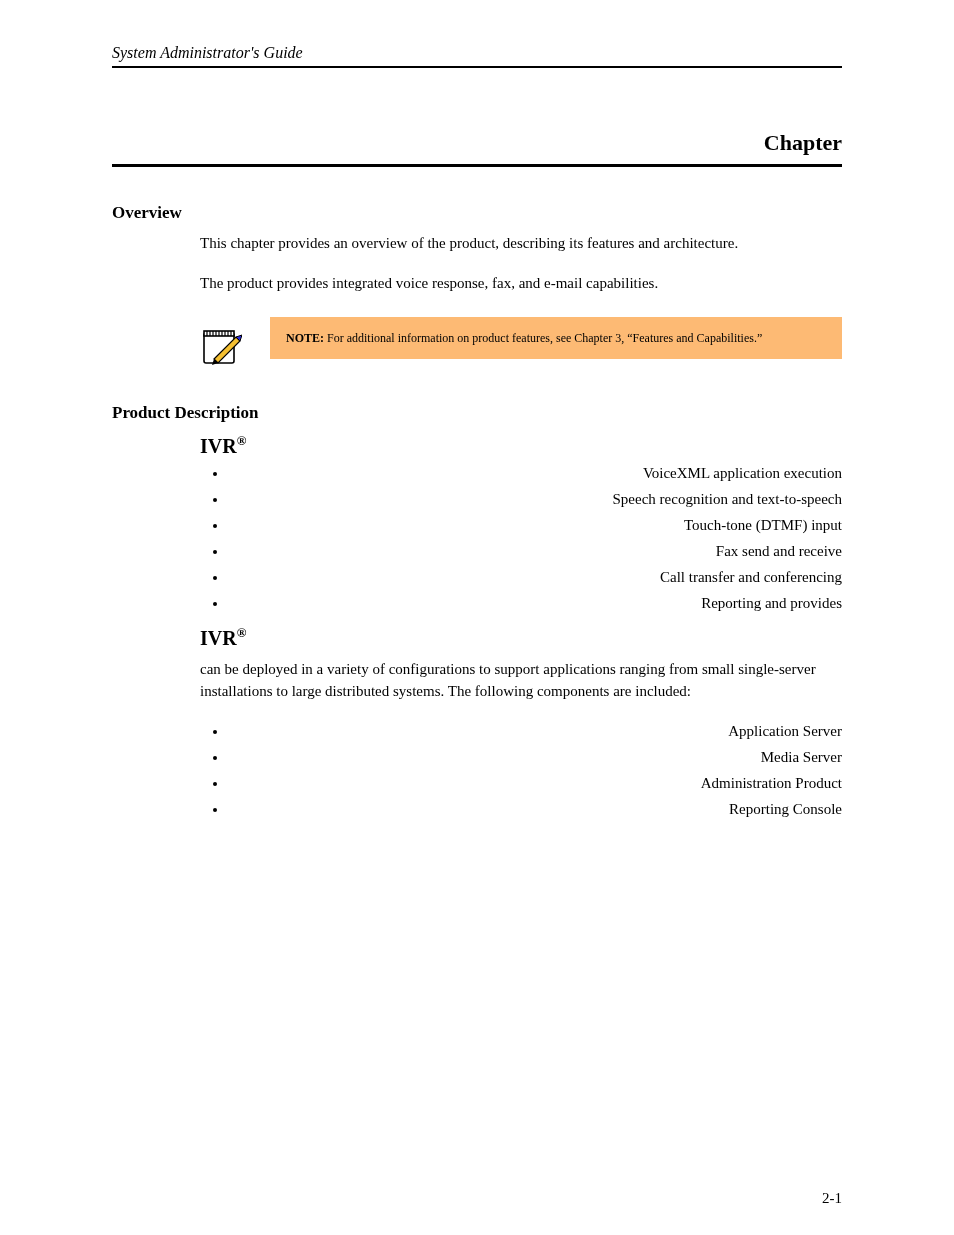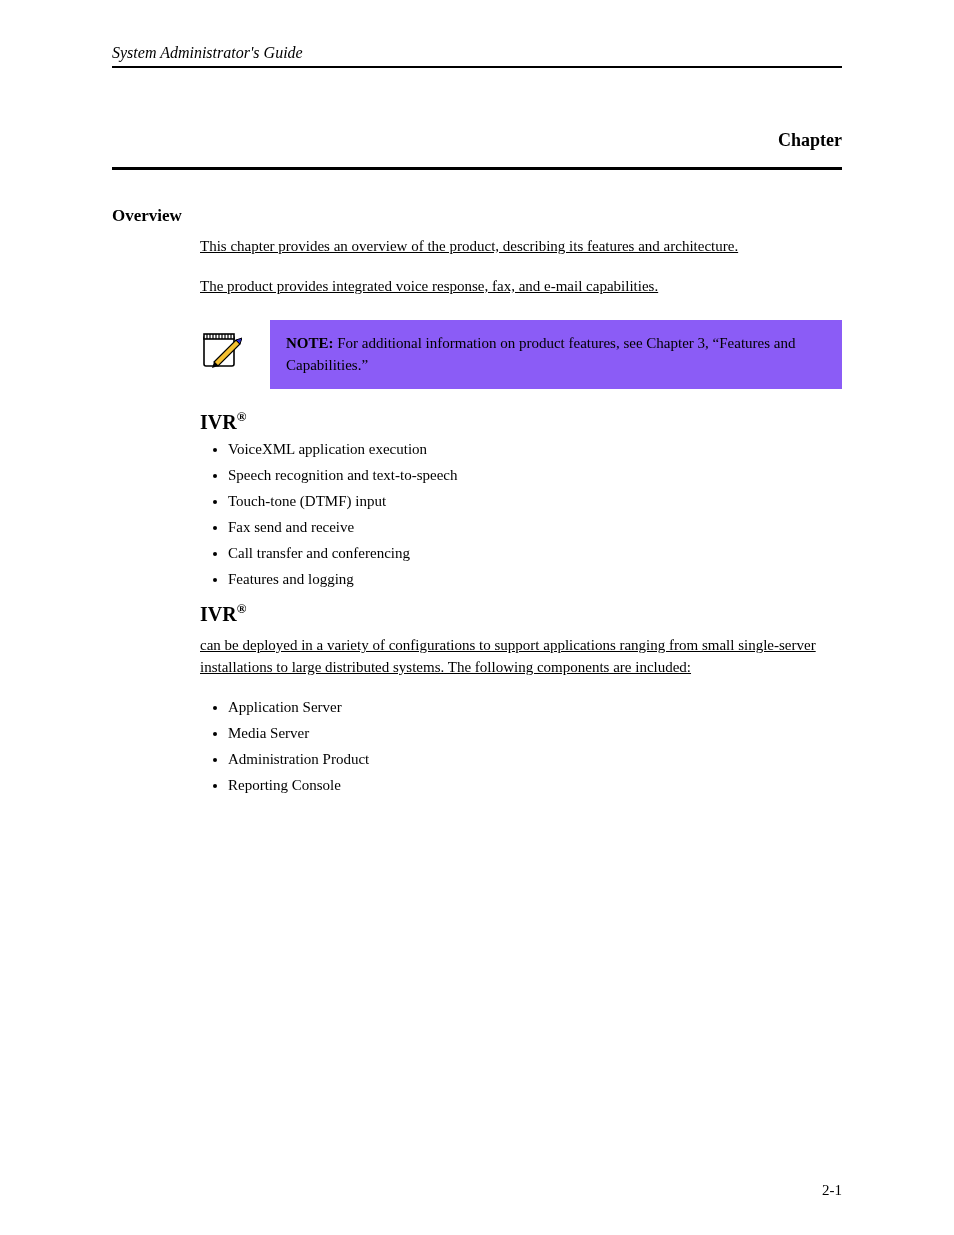--- a/index.html
+++ b/index.html
@@ -29,23 +29,23 @@
     border-top: 2px solid #000;
     height: 0;
   }
   .hr-thick {
     margin: 0 112px;
     border: 0;
     border-top: 3px solid #000;
     height: 0;
   }
   .chapter-label {
-    margin: 62px 112px 16px 112px;
+    margin: 62px 112px 8px 112px;
     text-align: right;
-    font-size: 18px;
+    font-size: 22px;
     font-weight: 600;
   }
   .chapter-title-row {
     display: flex;
     align-items: baseline;
     margin: 8px 112px 6px 112px;
   }
   .chapter-title {
     font-size: 26px;
     font-weight: 700;
@@ -63,38 +63,37 @@
     font-size: 17px;
     font-weight: 700;
   }
   .body-block {
     margin: 10px 112px 0 200px;
     font-size: 15px;
     line-height: 1.46;
   }
   .body-block p {
     margin: 0 0 18px 0;
-    text-decoration: underline;
   }
   .note-row {
     margin: 22px 112px 20px 200px;
     display: flex;
     align-items: flex-start;
   }
   .note-icon-cell {
     width: 70px;
     flex: 0 0 70px;
     display: flex;
     justify-content: flex-start;
     padding-top: 8px;
   }
   .note-box {
-    background: #8b5cf6;
+    background: #fdba74;
     padding: 12px 16px;
-    font-size: 15px;
+    font-size: 12px;
     line-height: 1.5;
     flex: 1;
   }
   .note-label {
     font-weight: 700;
   }
   .sub-heading {
     margin: 10px 112px 6px 200px;
     font-size: 20px;
     font-weight: 700;
@@ -102,27 +101,28 @@
   .reg-mark {
     font-size: 13px;
     vertical-align: super;
     font-weight: 700;
   }
   .bullets {
     margin: 2px 112px 0 200px;
     padding-left: 28px;
     font-size: 15px;
     line-height: 1.46;
+    text-align: right;
   }
   .bullets li {
     margin-bottom: 4px;
   }
   .page-number {
     position: absolute;
-    bottom: 36px;
+    bottom: 28px;
     right: 112px;
     font-size: 15px;
   }
   
   .notepad-svg { width: 42px; height: 42px; }
 </style>
 </head>
 <body>
 
 <div class="page">
@@ -157,31 +157,32 @@
         <polygon points="14,34 36,12 40,16 18,38" fill="#f5c031" stroke="#000" stroke-width="1.2"></polygon>
         <polygon points="36,12 40,16 42,10" fill="#2a2adf" stroke="#000" stroke-width="1"></polygon>
         <polygon points="14,34 18,38 12,40" fill="#000"></polygon>
       </svg>
     </div>
     <div class="note-box">
       <span class="note-label">NOTE:</span><span> For additional information on product features, see Chapter 3, </span><span>“Features and Capabilities.”</span>
     </div>
   </div>
 
+  <div class="section-heading">Product Description</div>
 
   <div class="sub-heading">
     <span>IVR</span><span class="reg-mark">®</span>
   </div>
   <ul class="bullets">
     <li>VoiceXML application execution</li>
     <li>Speech recognition and text-to-speech</li>
     <li>Touch-tone (DTMF) input</li>
     <li>Fax send and receive</li>
     <li>Call transfer and conferencing</li>
-    <li>Features and logging</li>
+    <li>Reporting and provides</li>
   </ul>
 
   <div class="sub-heading">
     <span>IVR</span><span class="reg-mark">®</span>
   </div>
   <div class="body-block">
     <p> can be deployed in a variety of configurations to support applications ranging from small single-server installations to large distributed systems. The following components are included:</p>
   </div>
   <ul class="bullets">
     <li>Application Server</li>

